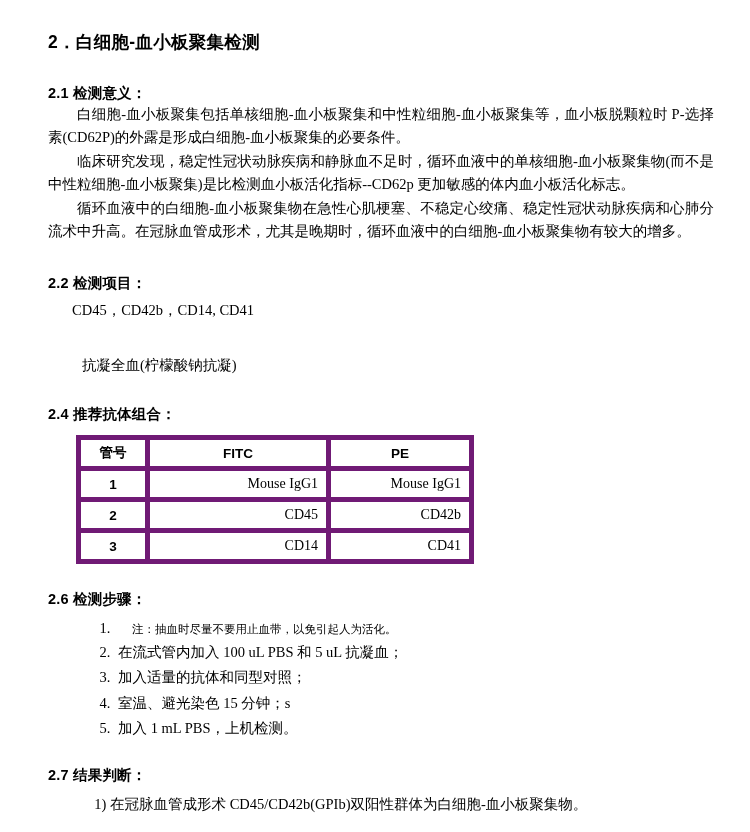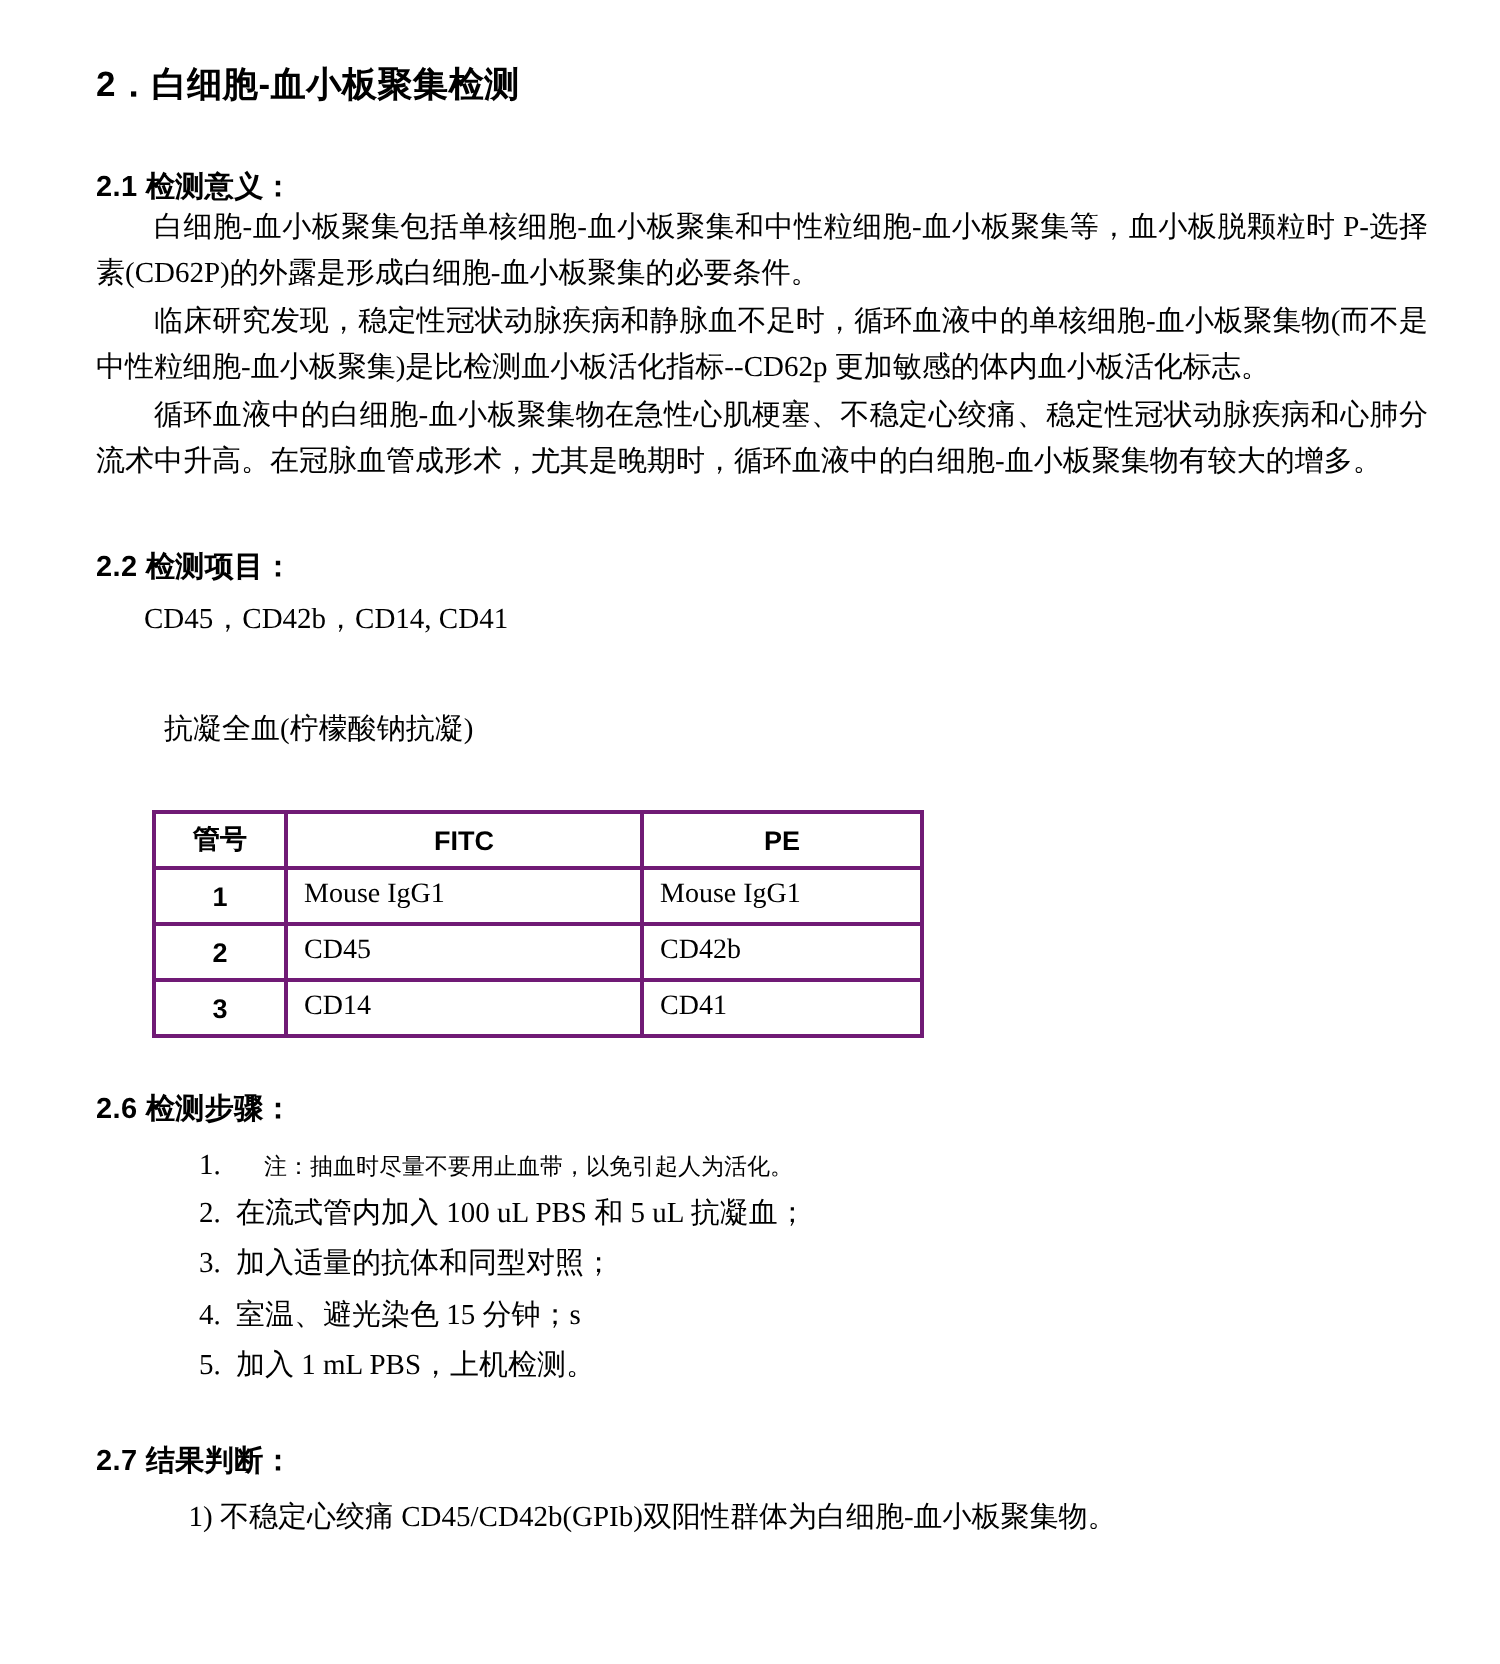--- a/index.html
+++ b/index.html
@@ -71,41 +71,41 @@
     padding: 6px 0 0 34px;
   }
 
   table.ab-table {
     border-collapse: collapse;
     margin: 11px 0 0 28px;
     font-size: 14px;
   }
   table.ab-table th,
   table.ab-table td {
-    border: 2px solid #701a75;
+    border: 5px solid #701a75;
     padding: 3px 8px;
     height: 20px;
     vertical-align: middle;
   }
   table.ab-table th {
     font-family: "Liberation Sans", "DejaVu Sans", sans-serif;
     font-weight: bold;
     text-align: center;
     background: #ffffff;
     font-size: 13.5px;
   }
   table.ab-table td.num {
     font-family: "Liberation Sans", "DejaVu Sans", sans-serif;
     font-weight: bold;
     text-align: center;
     width: 48px;
     font-size: 13.5px;
   }
   table.ab-table td.val {
-    text-align: left;
+    text-align: right;
     font-size: 14px;
   }
   .col-fitc { width: 160px; }
   .col-pe { width: 122px; }
 
   ol.steps {
     margin: 8px 0 0 0;
     padding-left: 66px;
     font-size: 14.5px;
     line-height: 1.62;
@@ -151,20 +151,21 @@
     <div class="sec-2-2">
       <h2 class="section-title">2.2 检测项目：</h2>
       <p class="plain-line">CD45，CD42b，CD14, CD41</p>
     </div>
 
     <div class="sec-2-3">
       <p class="plain-line-indent">抗凝全血(柠檬酸钠抗凝)</p>
     </div>
 
     <div class="sec-2-4">
+      <h2 class="section-title">2.4 推荐抗体组合：</h2>
       <table class="ab-table">
         <thead>
           <tr>
             <th class="col-num">管号</th>
             <th class="col-fitc">FITC</th>
             <th class="col-pe">PE</th>
           </tr>
         </thead>
         <tbody>
           <tr>
@@ -204,19 +205,19 @@
         <li>
           <span>加入 1 mL PBS，上机检测。</span>
         </li>
       </ol>
     </div>
 
     <div class="sec-2-7">
       <h2 class="section-title">2.7 结果判断：</h2>
       <ol class="results">
         <li>
-          <span>不稳定心绞痛 CD45/CD42b(GPIb)双阳性群体为白细胞-血小板聚集物。</span>
+          <span>在冠脉血管成形术 CD45/CD42b(GPIb)双阳性群体为白细胞-血小板聚集物。</span>
         </li>
       </ol>
     </div>
 
   </div>
 </div>
 
 </body></html>

